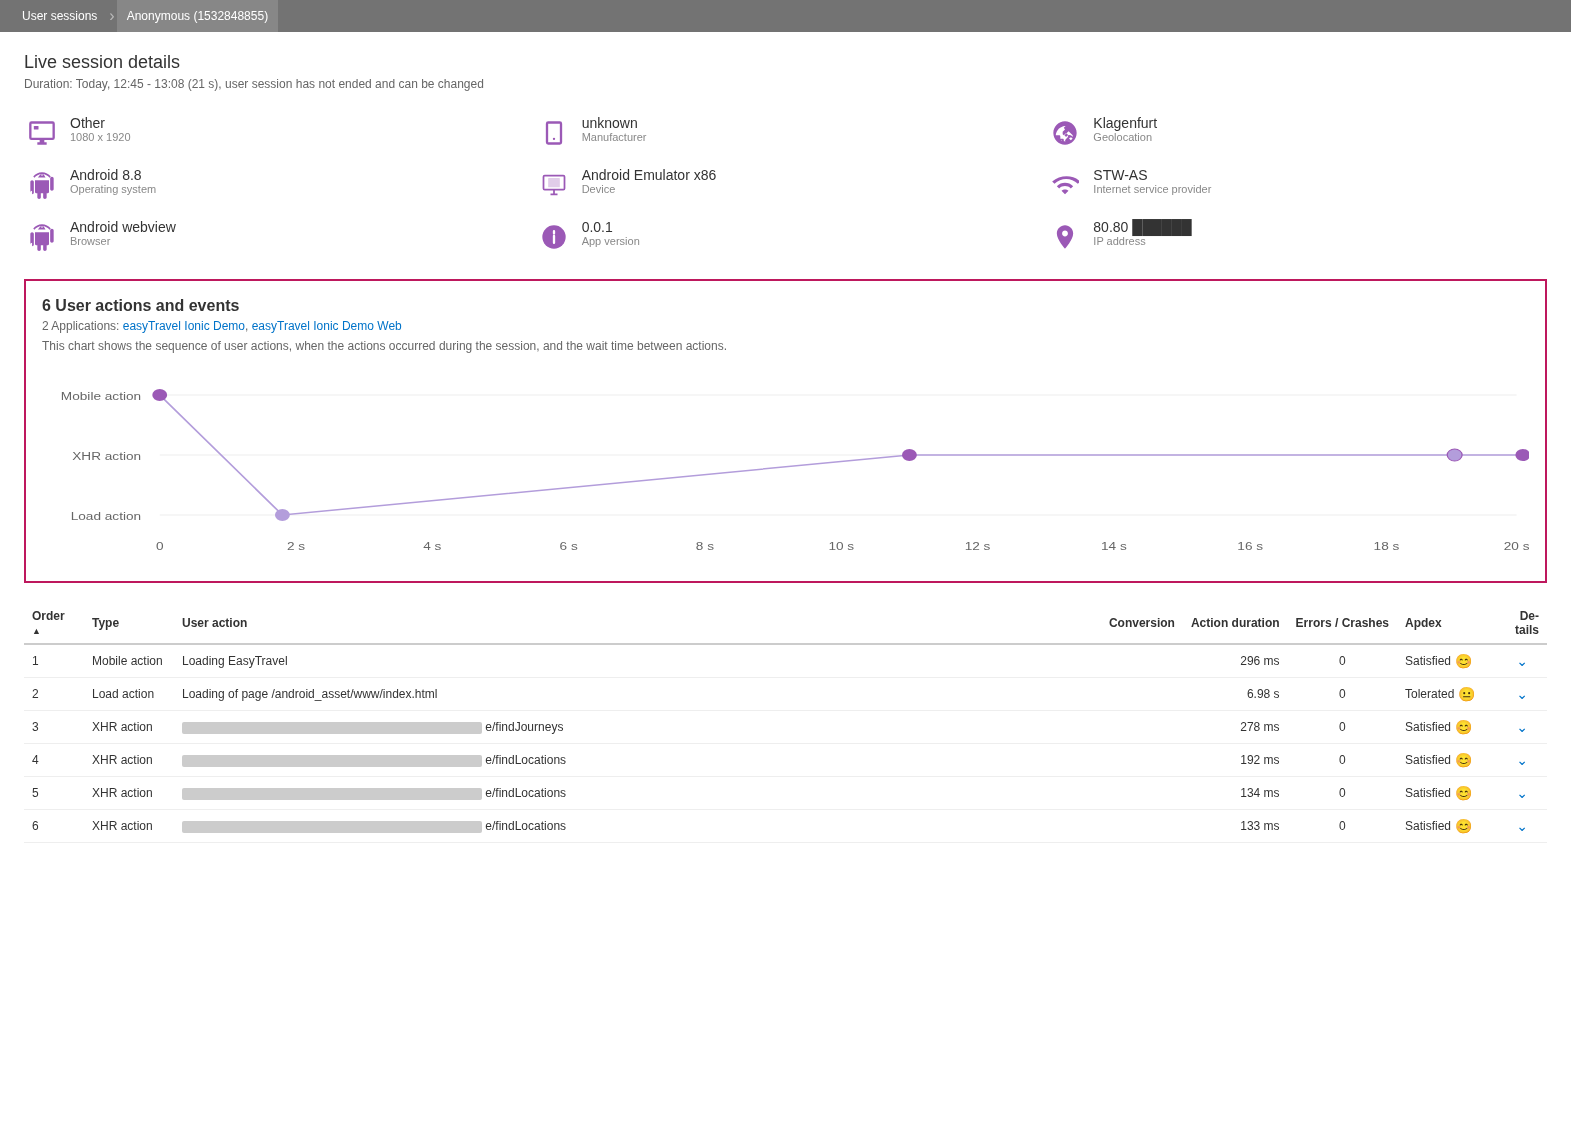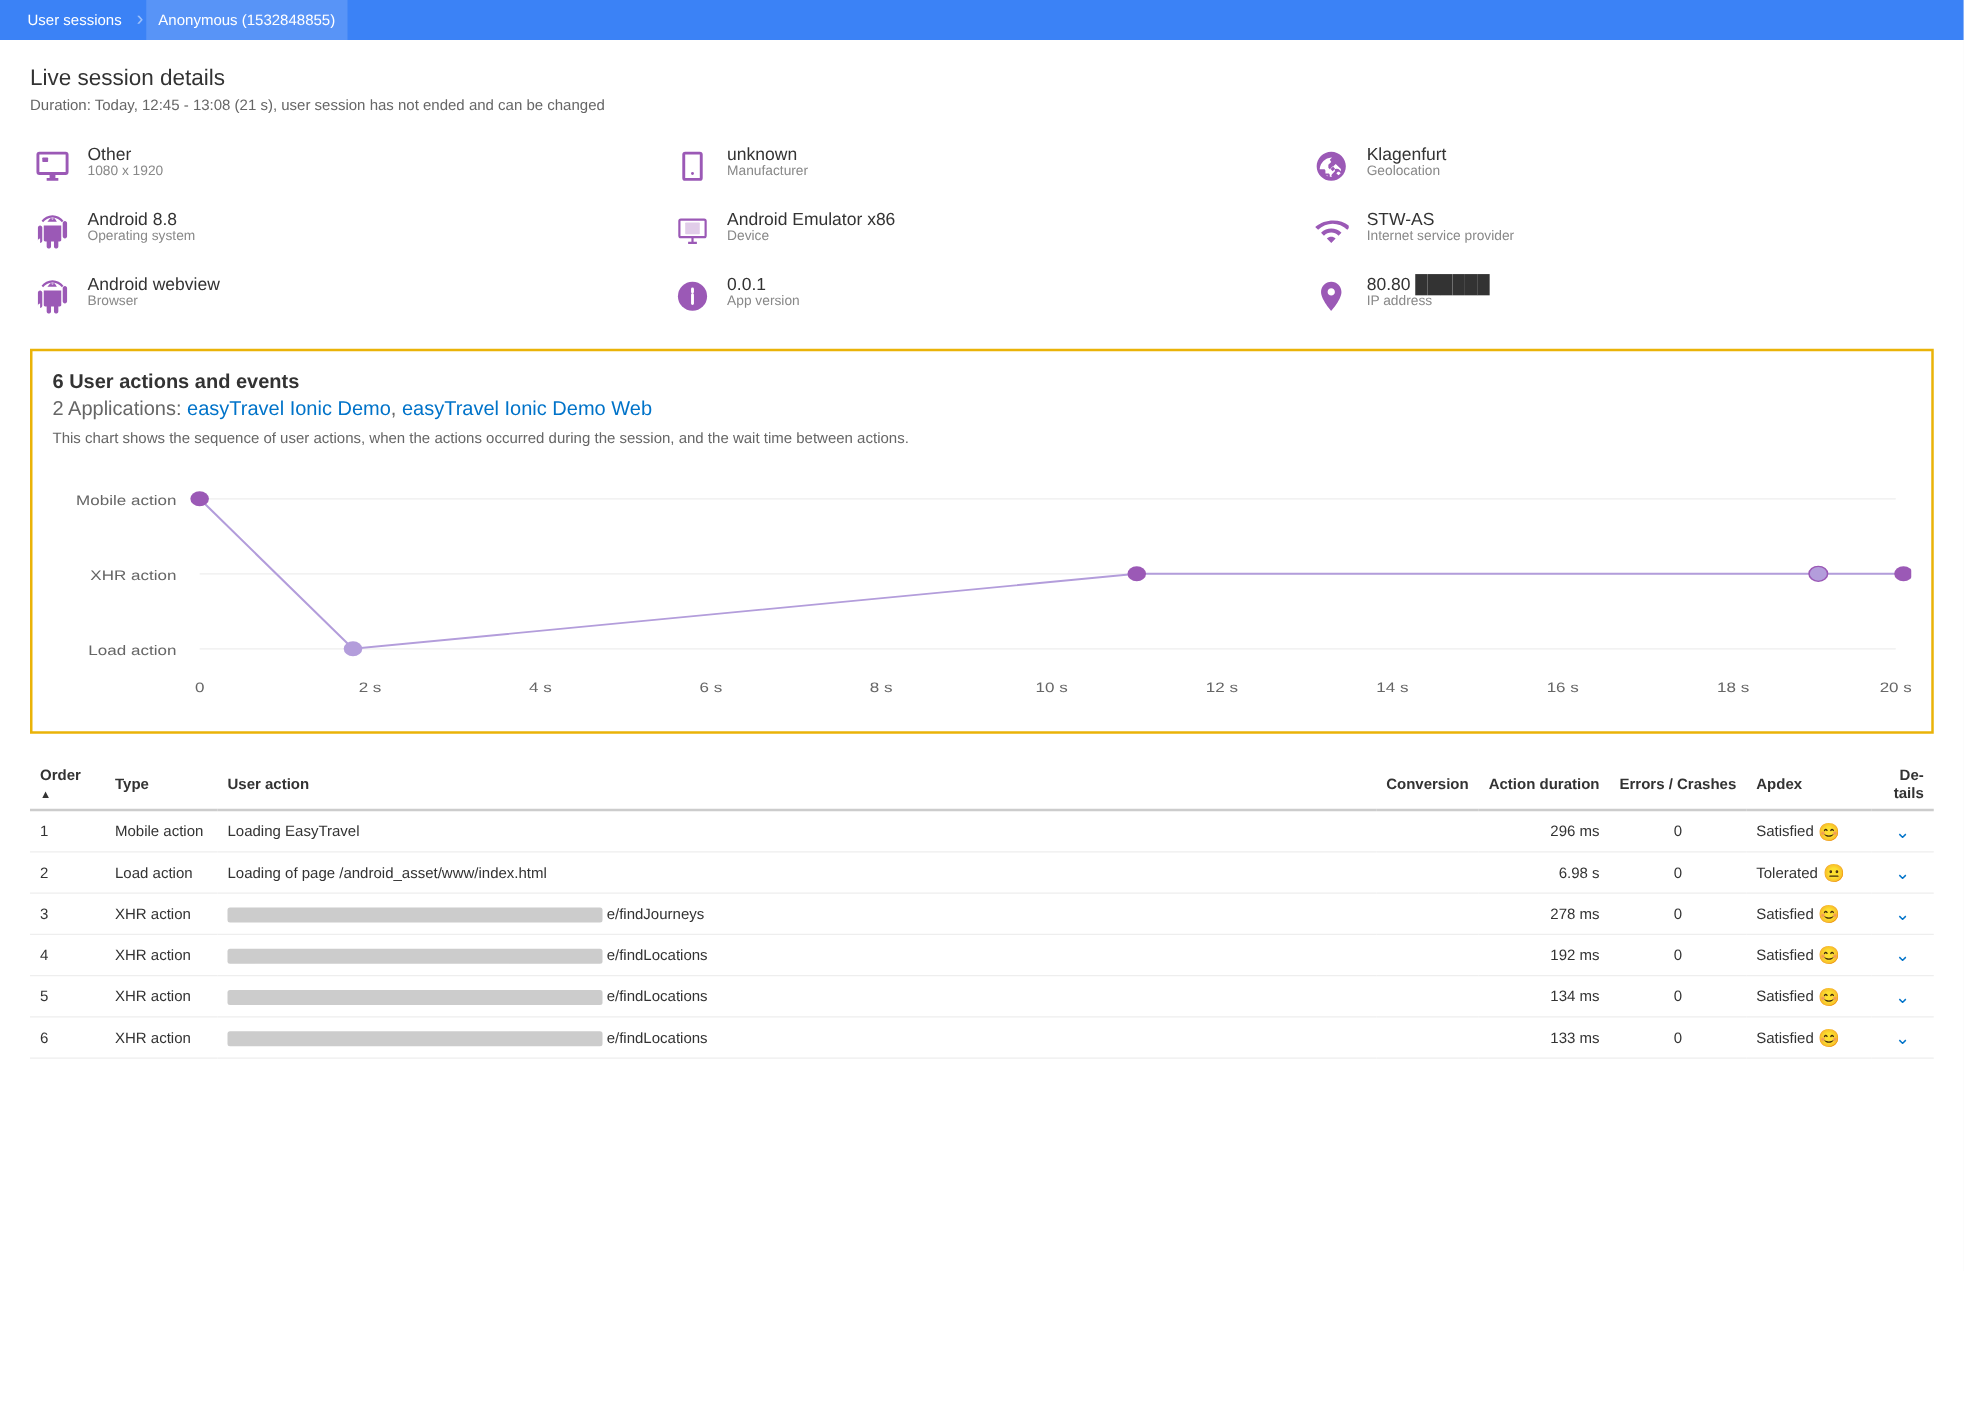--- a/index.html
+++ b/index.html
@@ -1,20 +1,20 @@
 <!DOCTYPE html>
 <html><head>
   <meta charset="utf-8">
   <style>
     * { box-sizing: border-box; margin: 0; padding: 0; }
     body { font-family: 'Segoe UI', Arial, sans-serif; background: #f5f5f5; color: #333; font-size: 13px; }
 
     
     .nav-bar {
-      background: #3b82f6;
+      background: #737373;
       display: flex;
       align-items: center;
       height: 32px;
       padding: 0 12px;
       gap: 0;
     }
     .nav-item {
       color: #fff;
       font-size: 12px;
       padding: 0 10px;
@@ -81,32 +81,32 @@
       font-weight: 500;
       color: #333;
     }
     .device-info-sub {
       font-size: 11px;
       color: #888;
     }
 
     
     .chart-section {
-      border: 2px solid #eab308;
+      border: 2px solid #be185d;
       padding: 16px;
       margin-bottom: 20px;
     }
     .chart-title {
       font-size: 16px;
       font-weight: 600;
       color: #333;
       margin-bottom: 4px;
     }
     .chart-apps {
-      font-size: 16px;
+      font-size: 12px;
       color: #666;
       margin-bottom: 6px;
     }
     .chart-apps a {
       color: #0073c9;
       text-decoration: none;
     }
     .chart-desc {
       font-size: 12px;
       color: #666;

